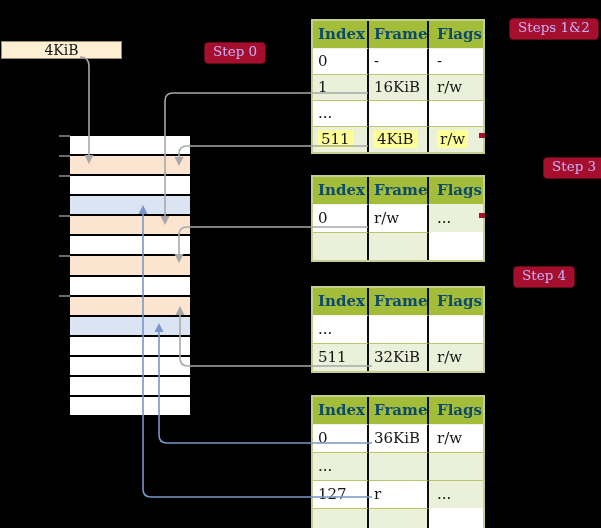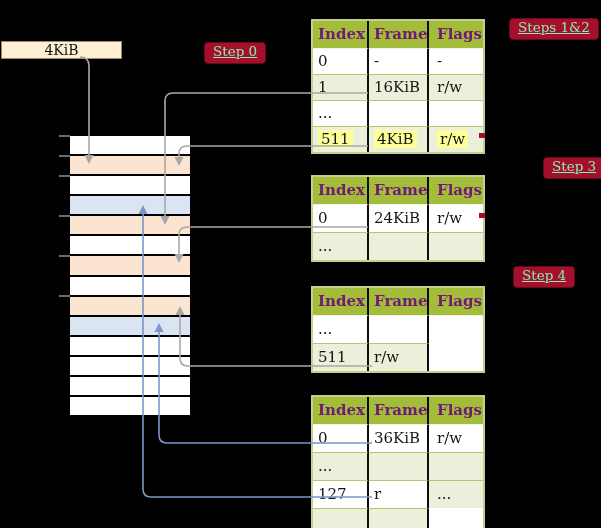--- a/index.html
+++ b/index.html
@@ -9,22 +9,22 @@
   }
   
   .frame-label{
     position:absolute;left:1px;top:41px;width:119px;height:16px;
     background:#fcefd2;border:1px solid #978d6e;
     text-align:center;font-size:14px;line-height:16px;color:#111;
   }
   
   .badge{
     position:absolute;background:#a50e2d;border:1px solid #5f0c1c;
-    border-radius:4px;color:#86efac;font-size:13.5px;line-height:1;
-    padding:2px 8px 4px;white-space:nowrap;text-decoration:underline;
+    border-radius:4px;color:#c4b5fd;font-size:13.5px;line-height:1;
+    padding:2px 8px 4px;white-space:nowrap;
   }
   #b-step0{left:204px;top:42px}
   #b-steps12{left:509px;top:18px}
   #b-step3{left:543px;top:157px}
   #b-step4{left:513px;top:266px}
   
   .memcol{
     position:absolute;left:70px;top:136px;width:120px;height:279px;
     display:flex;flex-direction:column;
   }
@@ -34,21 +34,21 @@
   .mc-peach{background:#fbe5d1}
   .mc-blue{background:#dae4f2}
   
   .pt{
     position:absolute;left:311px;
     display:grid;grid-template-columns:56px 60px 54px;
     border:2px solid #c2cf8f;background:#ffffff;
   }
   #pt1{top:19px} #pt2{top:175px} #pt3{top:286px} #pt4{top:395px}
   .hcell{
-    height:27px;background:#a3bd3a;color:#701a75;font-weight:bold;
+    height:27px;background:#a3bd3a;color:#0c4a6e;font-weight:bold;
     font-size:15px;line-height:27px;padding-left:5px;
     border-right:2px solid #0d0d0d;box-sizing:border-box;
   }
   .cell{
     height:26px;background:#ffffff;color:#151515;font-size:15px;
     line-height:24px;padding-left:5px;border-right:2px solid #0d0d0d;
     border-top:1px solid #b9c66d;box-sizing:border-box;
   }
   .pt.tall .cell{height:28px;line-height:26px;}
   .pt .hcell:nth-child(3n), .pt .cell:nth-child(3n){border-right:none;padding-left:8px;}
@@ -102,34 +102,34 @@
       <div class="cell"></div>
       <div class="cell shaded"><span class="hl">511</span></div>
       <div class="cell shaded"><span class="hl">4KiB</span></div>
       <div class="cell shaded"><span class="hl">r/w</span></div>
     </div>
   <div class="pt tall" id="pt2">
       <div class="hcell">Index</div>
       <div class="hcell">Frame</div>
       <div class="hcell">Flags</div>
       <div class="cell">0</div>
-      <div class="cell">24KiB</div>
       <div class="cell">r/w</div>
       <div class="cell shaded">...</div>
       <div class="cell shaded"></div>
       <div class="cell shaded"></div>
     </div>
   <div class="pt tall" id="pt3">
       <div class="hcell">Index</div>
       <div class="hcell">Frame</div>
       <div class="hcell">Flags</div>
       <div class="cell">...</div>
       <div class="cell"></div>
       <div class="cell"></div>
       <div class="cell shaded">511</div>
+      <div class="cell shaded">32KiB</div>
       <div class="cell shaded">r/w</div>
     </div>
   <div class="pt tall" id="pt4">
       <div class="hcell">Index</div>
       <div class="hcell">Frame</div>
       <div class="hcell">Flags</div>
       <div class="cell">0</div>
       <div class="cell">36KiB</div>
       <div class="cell">r/w</div>
       <div class="cell shaded">...</div>

